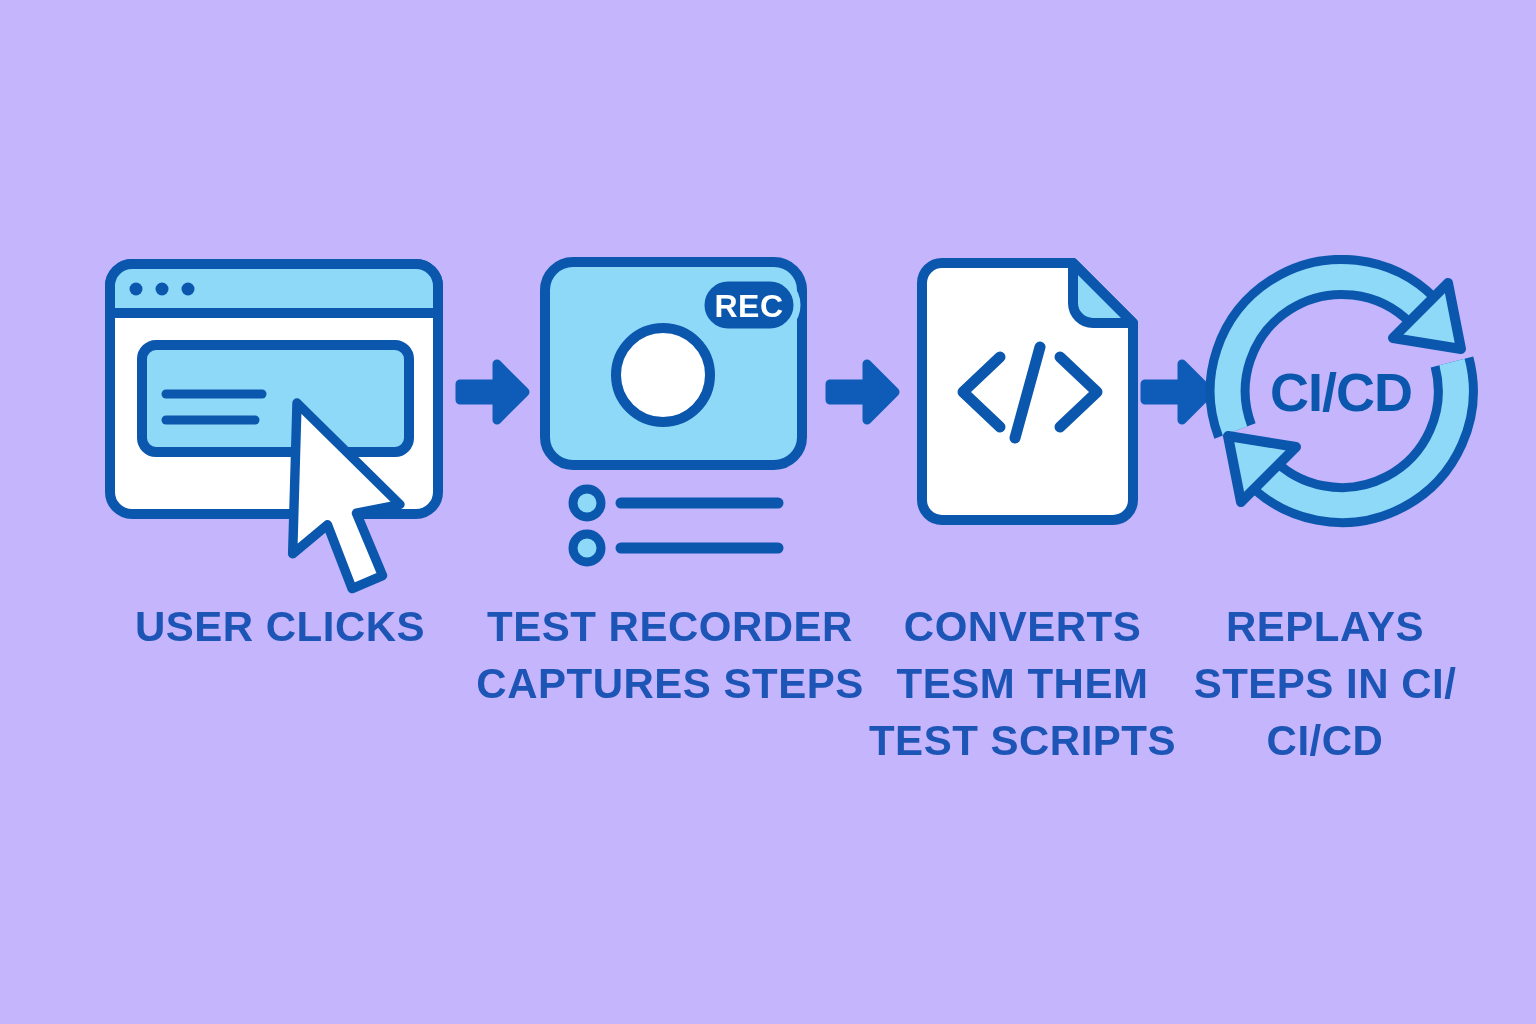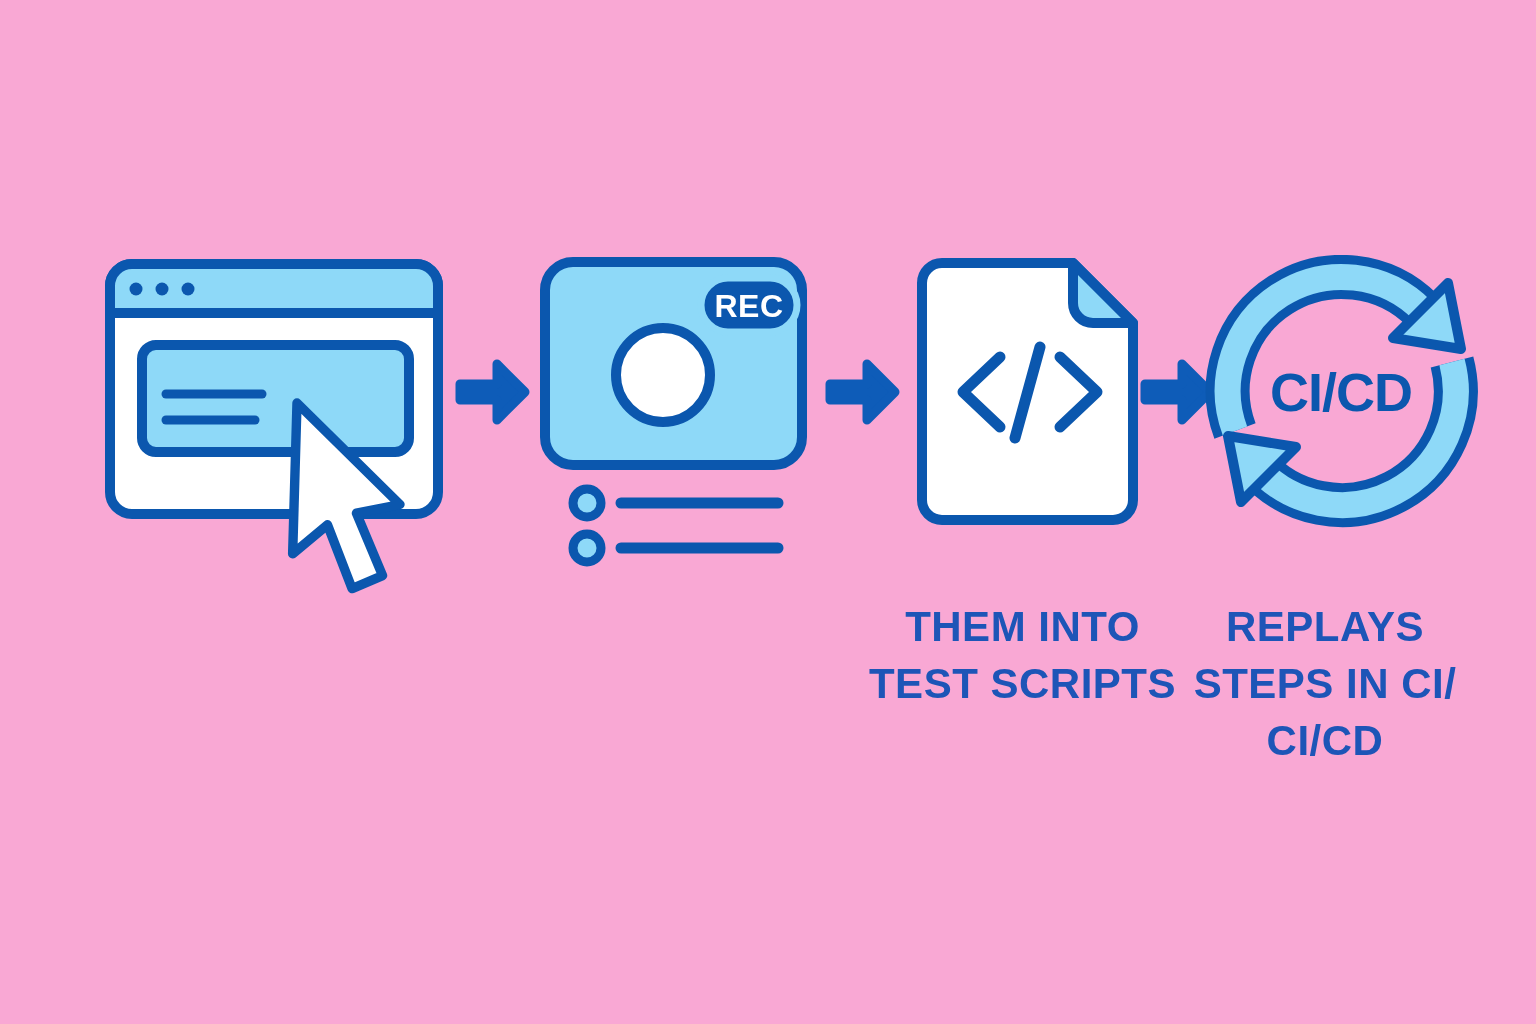--- a/index.html
+++ b/index.html
@@ -1,19 +1,19 @@
 <!DOCTYPE html>
 <html><head>
 <meta charset="utf-8">
 <style>
   html,body{margin:0;padding:0;background:#ffffff;}
   #canvas{
     position:relative;
     width:1536px;height:1024px;
-    background:#f9a8d4;
+    background:#c4b5fd;
     overflow:hidden;
     font-family:"Liberation Sans", sans-serif;
   }
   .abs{position:absolute;}
   .step-label{
     position:absolute;
     text-align:center;
     color:#1d55b7;
     font-weight:700;
     font-size:42px;
@@ -81,25 +81,31 @@
     <path d="M40 176 A114 114 0 0 1 228 56" fill="none" stroke="#8ed9f8" stroke-width="26"></path>
     <path d="M266 94 L253 28 L198 83 Z" fill="#8ed9f8" stroke="#0b57ae" stroke-width="10" stroke-linejoin="round"></path>
 
     <path d="M257 107 A114 114 0 0 1 60 210" fill="none" stroke="#0b57ae" stroke-width="44"></path>
     <path d="M257 107 A114 114 0 0 1 60 210" fill="none" stroke="#8ed9f8" stroke-width="26"></path>
     <path d="M33 181 L46 247 L101 192 Z" fill="#8ed9f8" stroke="#0b57ae" stroke-width="10" stroke-linejoin="round"></path>
     <text x="146" y="156" text-anchor="middle" font-family="Liberation Sans, sans-serif" font-size="54" font-weight="700" fill="#0b57ae" letter-spacing="-1">CI/CD</text>
   </svg>
 
   <div class="step-label" style="left:80px;top:598px;width:400px;">
+    <div>USER CLICKS</div>
   </div>
 
+  <div class="step-label" style="left:470px;top:598px;width:400px;">
+    <div>TEST RECORDER</div>
+    <div>CAPTURES STEPS</div>
+  </div>
 
   <div class="step-label" style="left:845px;top:598px;width:355px;">
-    <div>THEM INTO</div>
+    <div>CONVERTS</div>
+    <div>TESM THEM</div>
     <div>TEST SCRIPTS</div>
   </div>
 
   <div class="step-label" style="left:1155px;top:598px;width:340px;">
     <div>REPLAYS</div>
     <div>STEPS IN CI/</div>
     <div>CI/CD</div>
   </div>
 
 </div>

